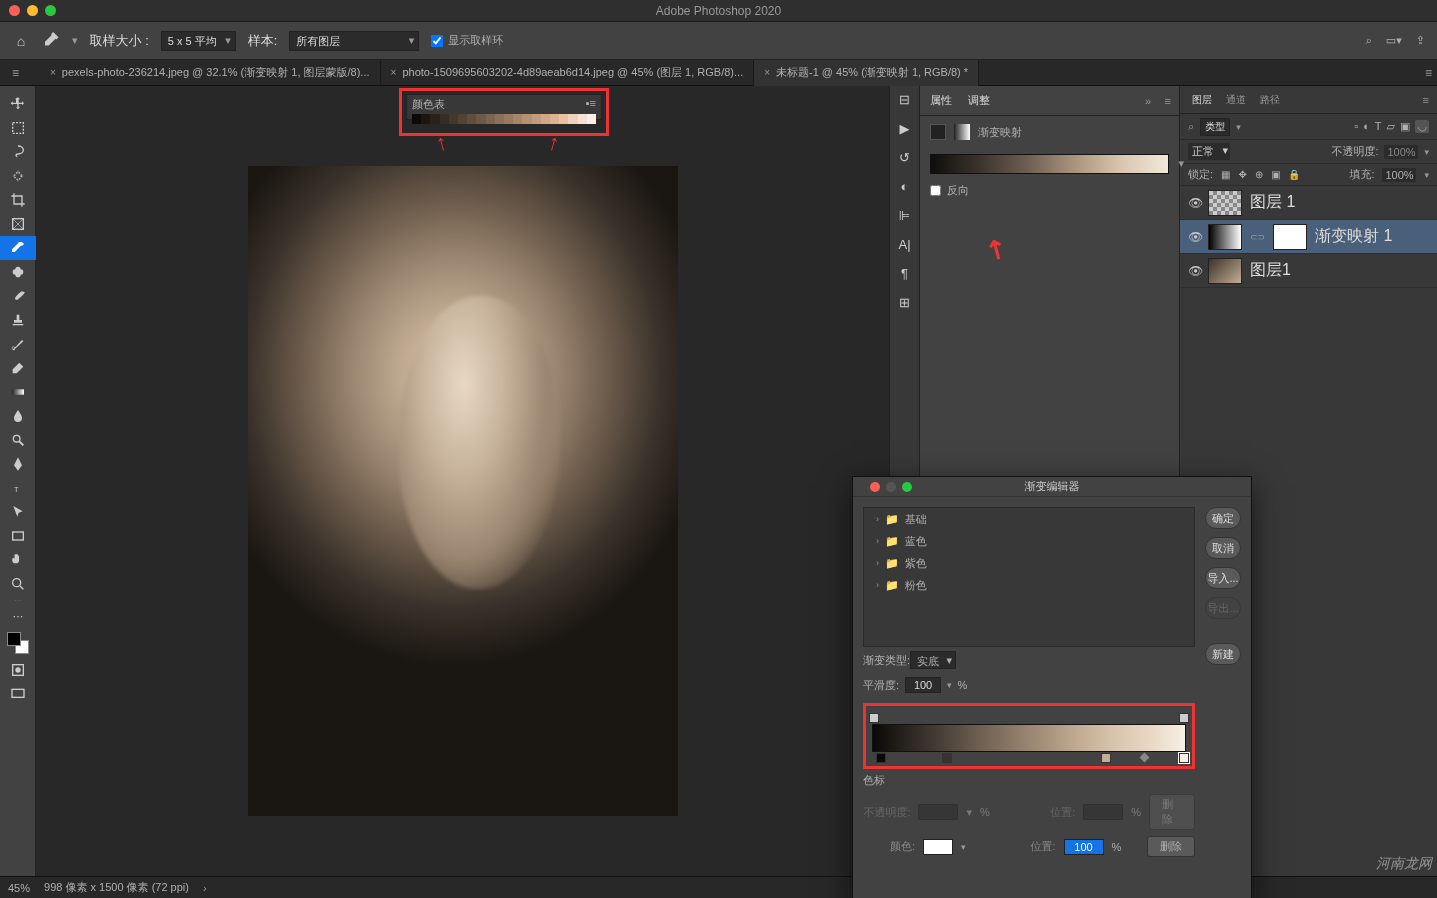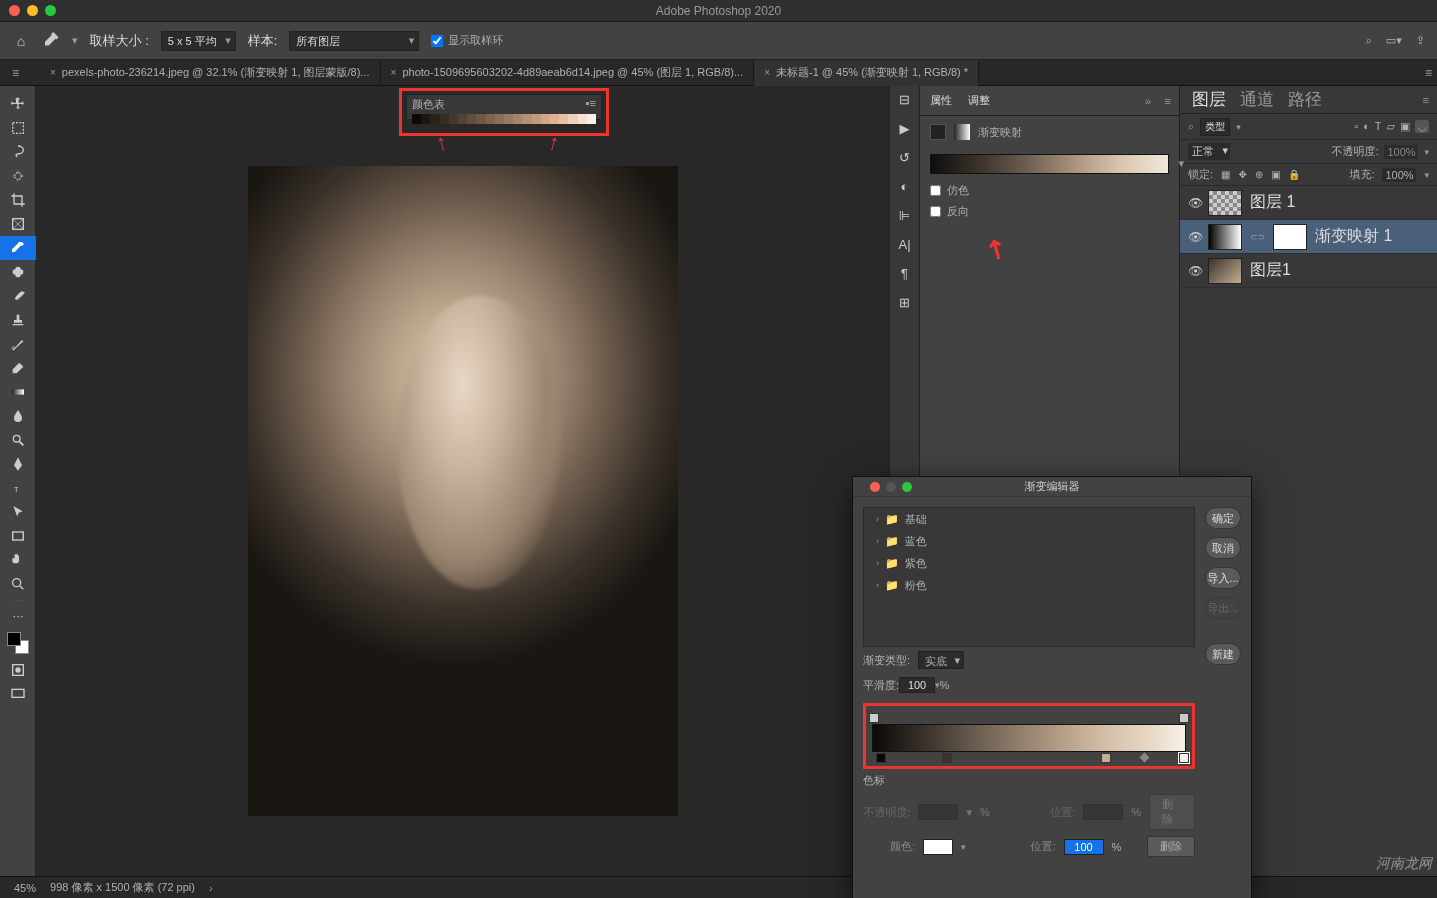--- a/index.html
+++ b/index.html
@@ -62,21 +62,21 @@
 .padjhdr .ic{width:16px;height:16px;background:#222;border:1px solid #555}
 .padjhdr .ic2{width:16px;height:16px;background:linear-gradient(90deg,#222,#fff)}
 .gradbar{margin:6px 10px;height:20px;background:linear-gradient(90deg,#0f0e0c,#3a332b,#6b5d50,#a8927c,#d9c5ae,#f2e8da);border:1px solid #111;position:relative}
 .gradbar::after{content:"▾";position:absolute;right:-16px;top:2px;color:#999}
 .pchk{padding:3px 10px;display:flex;align-items:center;gap:6px}
 .pchk input{width:11px;height:11px}
 .pfoot{margin-top:auto;height:28px;border-top:1px solid #222;display:flex;align-items:center;justify-content:flex-end;gap:12px;padding:0 10px;color:#999;font-size:12px}
 
 .layerscol{width:258px;background:#383838;border-left:1px solid #222;display:flex;flex-direction:column}
 .ltabs{height:28px;display:flex;align-items:center;gap:14px;padding:0 12px;border-bottom:1px solid #222;position:relative}
-.ltab{color:#999;font-size:17px}
+.ltab{color:#999;font-size:10px}
 .ltab.act{color:#ddd}
 .lfilt{height:26px;display:flex;align-items:center;gap:6px;padding:0 8px;border-bottom:1px solid #2a2a2a}
 .lsel{background:#2b2b2b;border:1px solid #222;color:#ddd;padding:1px 4px;font-size:10px;height:18px}
 .lfilticons{display:flex;gap:5px;color:#999;font-size:11px;margin-left:auto}
 .lblend{height:24px;display:flex;align-items:center;padding:0 8px;gap:6px;font-size:10px;border-bottom:1px solid #2a2a2a}
 .lblend .sel{background:#2b2b2b;padding:1px 16px 1px 4px;color:#ccc;position:relative;height:17px}
 .lblend .sel::after{content:"▾";position:absolute;right:2px}
 .lblend .num{background:#2b2b2b;padding:1px 3px;color:#888;width:34px;text-align:right}
 .llock{height:22px;display:flex;align-items:center;padding:0 8px;gap:8px;font-size:10px;color:#999;border-bottom:1px solid #2a2a2a}
 .llock .ic{font-size:10px}
@@ -103,41 +103,41 @@
 .gdright{width:76px;display:flex;flex-direction:column;gap:8px}
 .gdbtn{height:22px;background:#5a5a5a;border:1px solid #333;border-radius:11px;display:flex;align-items:center;justify-content:center;color:#ddd;font-size:11px}
 .gdbtn.dis{color:#666;background:#424242;border-color:#383838}
 .gdpresets{border:1px solid #2a2a2a;background:#383838;height:140px;overflow:hidden}
 .gdphdr{height:22px;display:flex;align-items:center;justify-content:space-between;padding:0 8px;font-size:11px}
 .gdprow{height:22px;display:flex;align-items:center;gap:6px;padding:0 12px;font-size:11px;color:#ccc}
 .gdprow .ch{color:#999;font-size:9px}
 .gdprow .fo{font-size:11px}
 .gdname{display:flex;align-items:center;gap:8px;margin:10px 0;font-size:11px}
 .gdname input{flex:1;background:#2b2b2b;border:1px solid #222;color:#ddd;padding:3px 5px;height:20px}
-.gdtype{display:flex;align-items:center;gap:8px;font-size:11px;margin:4px 0}
-.gdsmooth{display:flex;align-items:center;font-size:11px;margin:4px 0}
+.gdtype{display:flex;align-items:center;font-size:11px;margin:4px 0}
+.gdsmooth{display:flex;align-items:center;gap:6px;font-size:11px;margin:4px 0}
 .gdsmooth input{width:36px;background:#2b2b2b;border:1px solid #222;color:#ddd;padding:1px 3px;text-align:center}
 
 .redbox2{border:3px solid #e33;padding:10px 6px 6px;margin-top:6px}
 .gdgrad{height:28px;background:linear-gradient(90deg,#0a0908,#2a251f,#4a4038,#6b5d50,#8a7866,#a8927c,#c4ad94,#d9c5ae,#e8d8c4,#f8f0e5);border:1px solid #111;position:relative;margin:8px 0}
 .gstop{position:absolute;width:10px;height:10px;background:#ccc;border:1px solid #333}
 .gstop.top{top:-12px}
 .gstop.bot{bottom:-12px}
 .gdiamond{position:absolute;bottom:-10px;width:7px;height:7px;background:#888;transform:rotate(45deg)}
 
 .gdfoot{padding:6px 0;display:flex;flex-direction:column;gap:6px}
 .gdrow{display:flex;align-items:center;gap:8px;font-size:11px}
 .gdrow .lbl{width:52px;text-align:right;color:#888}
 .gdrow input{width:40px;background:#2b2b2b;border:1px solid #222;color:#ddd;padding:1px 3px;text-align:center}
 .gdrow input.pos{background:#1473e6;color:#fff}
 .gdrow .swcol{width:30px;height:16px;background:#fff;border:1px solid #222}
 .gdrow .del{margin-left:auto;background:#5a5a5a;border:1px solid #333;padding:2px 12px;border-radius:3px}
 .gdrow.dis{opacity:.5}
 
-.statusbar{height:22px;background:#282828;display:flex;align-items:center;gap:14px;padding:0 14px;color:#999;font-size:11px;border-top:1px solid #111}
+.statusbar{height:22px;background:#282828;display:flex;align-items:center;gap:14px;padding:0 8px;color:#999;font-size:11px;border-top:1px solid #111}
 .wm{position:absolute;right:5px;bottom:25px;color:rgba(255,255,255,.45);font-size:14px;font-style:italic;z-index:200}
 </style>
 </head>
 <body>
 
 <div class="titlebar">
   <div class="dots">
     <span class="dot r"></span>
     <span class="dot y"></span>
     <span class="dot g"></span>
@@ -381,24 +381,20 @@
         <span class="ptab">调整</span>
         <span class="pchev">»</span>
         <span class="plist">≡</span>
       </div>
       <div class="padjhdr">
         <span class="ic"></span>
         <span class="ic2"></span>
         <span>渐变映射</span>
       </div>
       <div class="gradbar"></div>
-      <label class="pchk">
-          <input type="checkbox" style="">
-          <span>仿色</span>
-        </label>
       <label class="pchk">
           <input type="checkbox" style="">
           <span>反向</span>
         </label>
       <div class="pfoot">
         <span>◪</span>
         <span>◉</span>
         <span>↺</span>
         <span>👁</span>
         <span>🗑</span>

